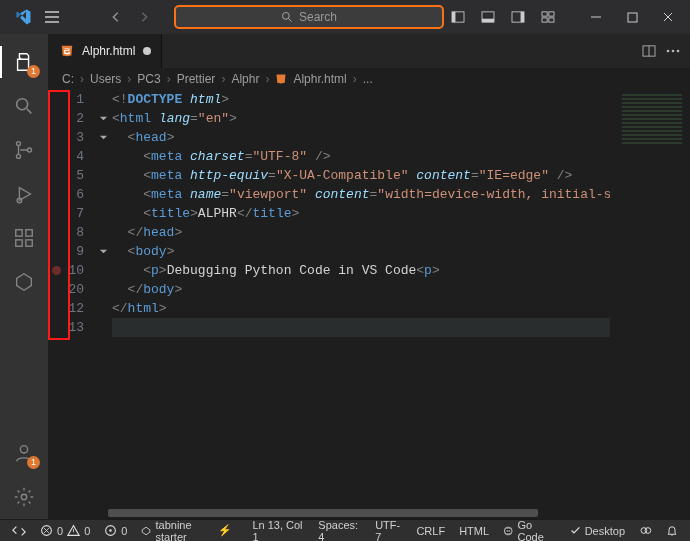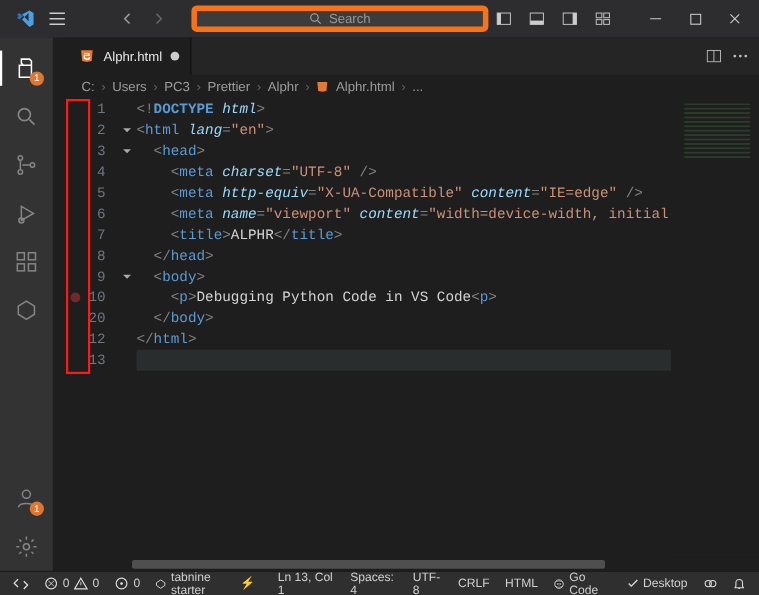--- a/index.html
+++ b/index.html
@@ -35,21 +35,21 @@
 .titlebar .nav-btn {
   width: 28px; height: 28px;
   display: flex; align-items: center; justify-content: center;
   color: #888;
 }
 .titlebar .search {
   flex: 0 0 270px;
   height: 24px;
   margin-left: 16px;
   background: #3c3c3c;
-  border: 5px solid #f97316;
+  border: 2px solid #f97316;
   border-radius: 5px;
   display: flex; align-items: center; justify-content: center;
   color: #999;
   gap: 6px;
 }
 .titlebar .spacer { flex: 1; }
 .titlebar .layout-btns { display: flex; gap: 2px; margin-right: 6px; }
 .titlebar .layout-btn, .titlebar .win-btn {
   width: 28px; height: 28px;
   display: flex; align-items: center; justify-content: center;
@@ -89,21 +89,21 @@
   border-radius: 8px;
   font-size: 9px;
   padding: 0 4px;
   line-height: 13px;
   min-width: 13px;
   text-align: center;
 }
 .activitybar .ab-spacer { flex: 1; }
 
 
-.editcol { flex: 1; display: flex; flex-direction: column; min-width: 0; margin-left: 12px; }
+.editcol { flex: 1; display: flex; flex-direction: column; min-width: 0; }
 
 
 .tabs {
   height: 34px;
   background: #252526;
   display: flex;
   align-items: stretch;
 }
 .tab {
   background: #1e1e1e;
@@ -531,21 +531,21 @@
 
   <div class="sb-spacer"></div>
 
   <div class="sb-item">
       <span>Ln 13, Col 1</span>
     </div>
   <div class="sb-item">
       <span>Spaces: 4</span>
     </div>
   <div class="sb-item">
-      <span>UTF-8</span>
+      <span>UTF-7</span>
     </div>
   <div class="sb-item">
       <span>CRLF</span>
     </div>
   <div class="sb-item">
       <span>HTML</span>
     </div>
   <div class="sb-item">
     <svg width="12" height="12" viewBox="0 0 16 16">
         <circle cx="8" cy="8" r="6" fill="none" stroke="#ddd" stroke-width="1.2"></circle>

